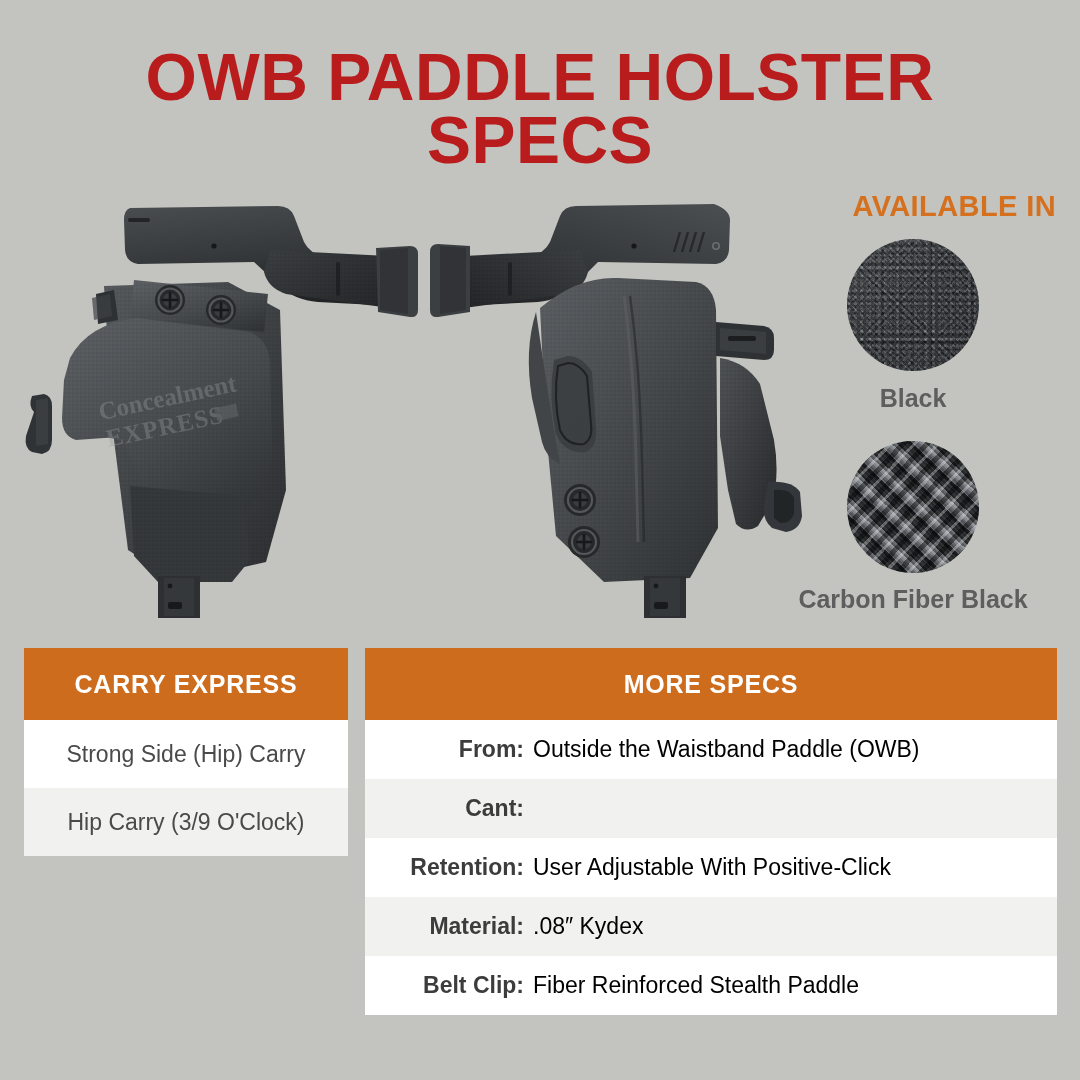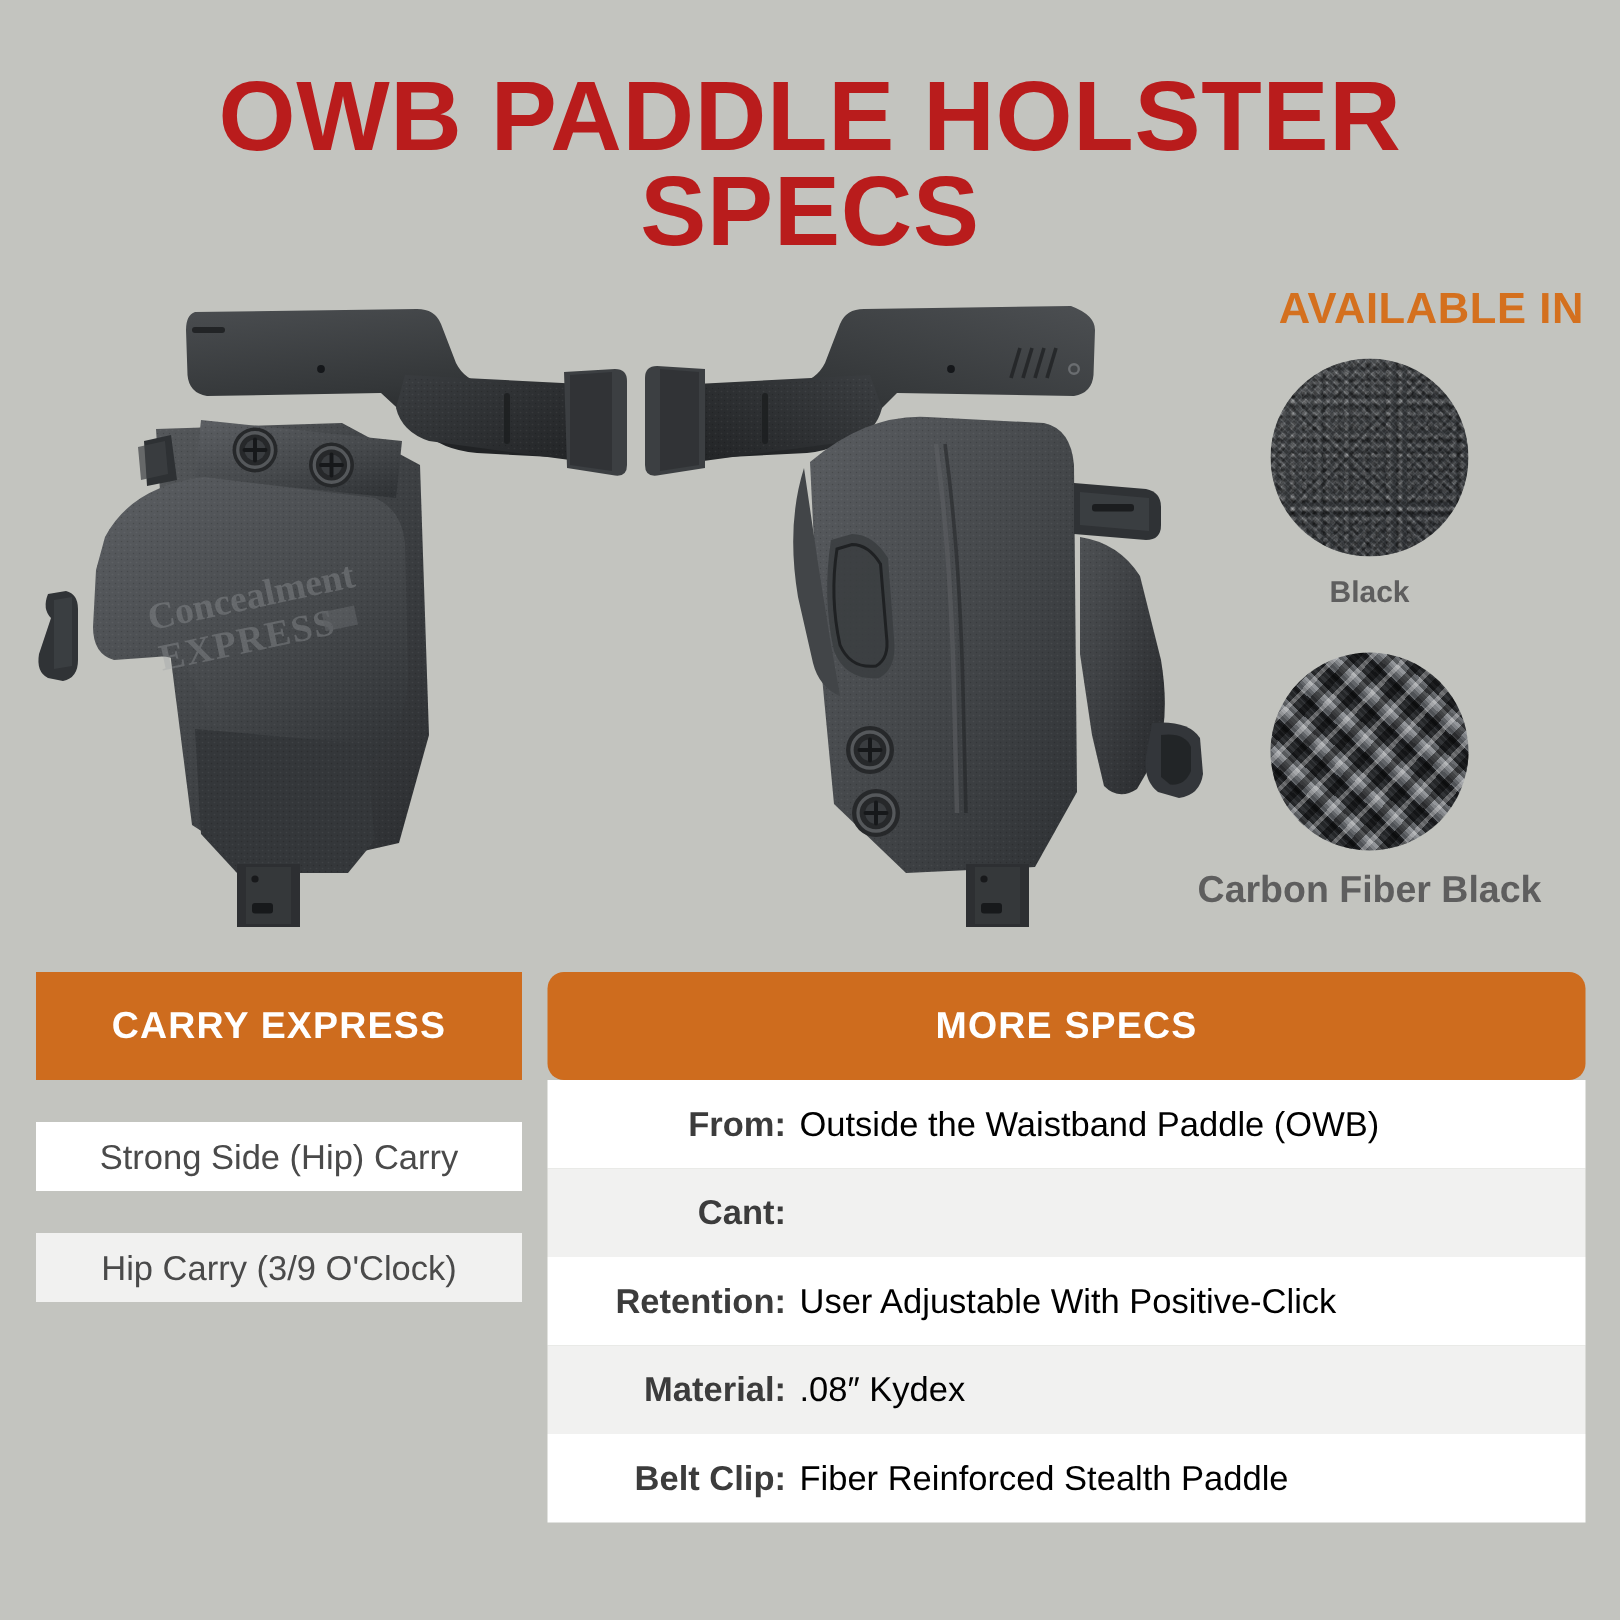--- a/index.html
+++ b/index.html
@@ -48,21 +48,21 @@
   }
   .swatch-wrap { margin-top:16px; }
   .swatch {
     width:132px; height:132px;
     border-radius:50%;
     margin:0 auto;
     position:relative;
     overflow:hidden;
   }
   .swatch-label {
-    font-size:20px;
+    font-size:25px;
     font-weight:bold;
     color:#5E5E5E;
     margin-top:13px;
   }
   .swatch-wrap.cf { margin-top:28px; }
   .swatch-wrap.cf .swatch-label { margin-top:12px; font-size:25px; }
 
   
   .sw-black {
     background:
@@ -118,30 +118,29 @@
     display:flex; align-items:center; justify-content:center;
   }
   .t-row { display:flex; align-items:center; }
   .t-row.odd  { background:#FFFFFF; }
   .t-row.even { background:#F1F1F0; }
 
   
   .carry { left:24px; top:648px; width:324px; }
   .carry .t-head { height:72px; }
   .carry .t-row {
-    height:46px;
+    height:68px;
     justify-content:center;
     font-size:23px;
     color:#4A4A4A;
-    margin-top:28px;
   }
 
   
   .specs { left:365px; top:648px; width:692px; }
-  .specs .t-head { height:72px;border-radius:11px; }
+  .specs .t-head { height:72px; }
   .specs .t-row { height:59px; }
   .specs .sp-label {
     width:168px;
     text-align:right;
     padding-right:9px;
     font-size:23px;
     font-weight:bold;
     color:#3C3C3C;
     white-space:nowrap;
   }

